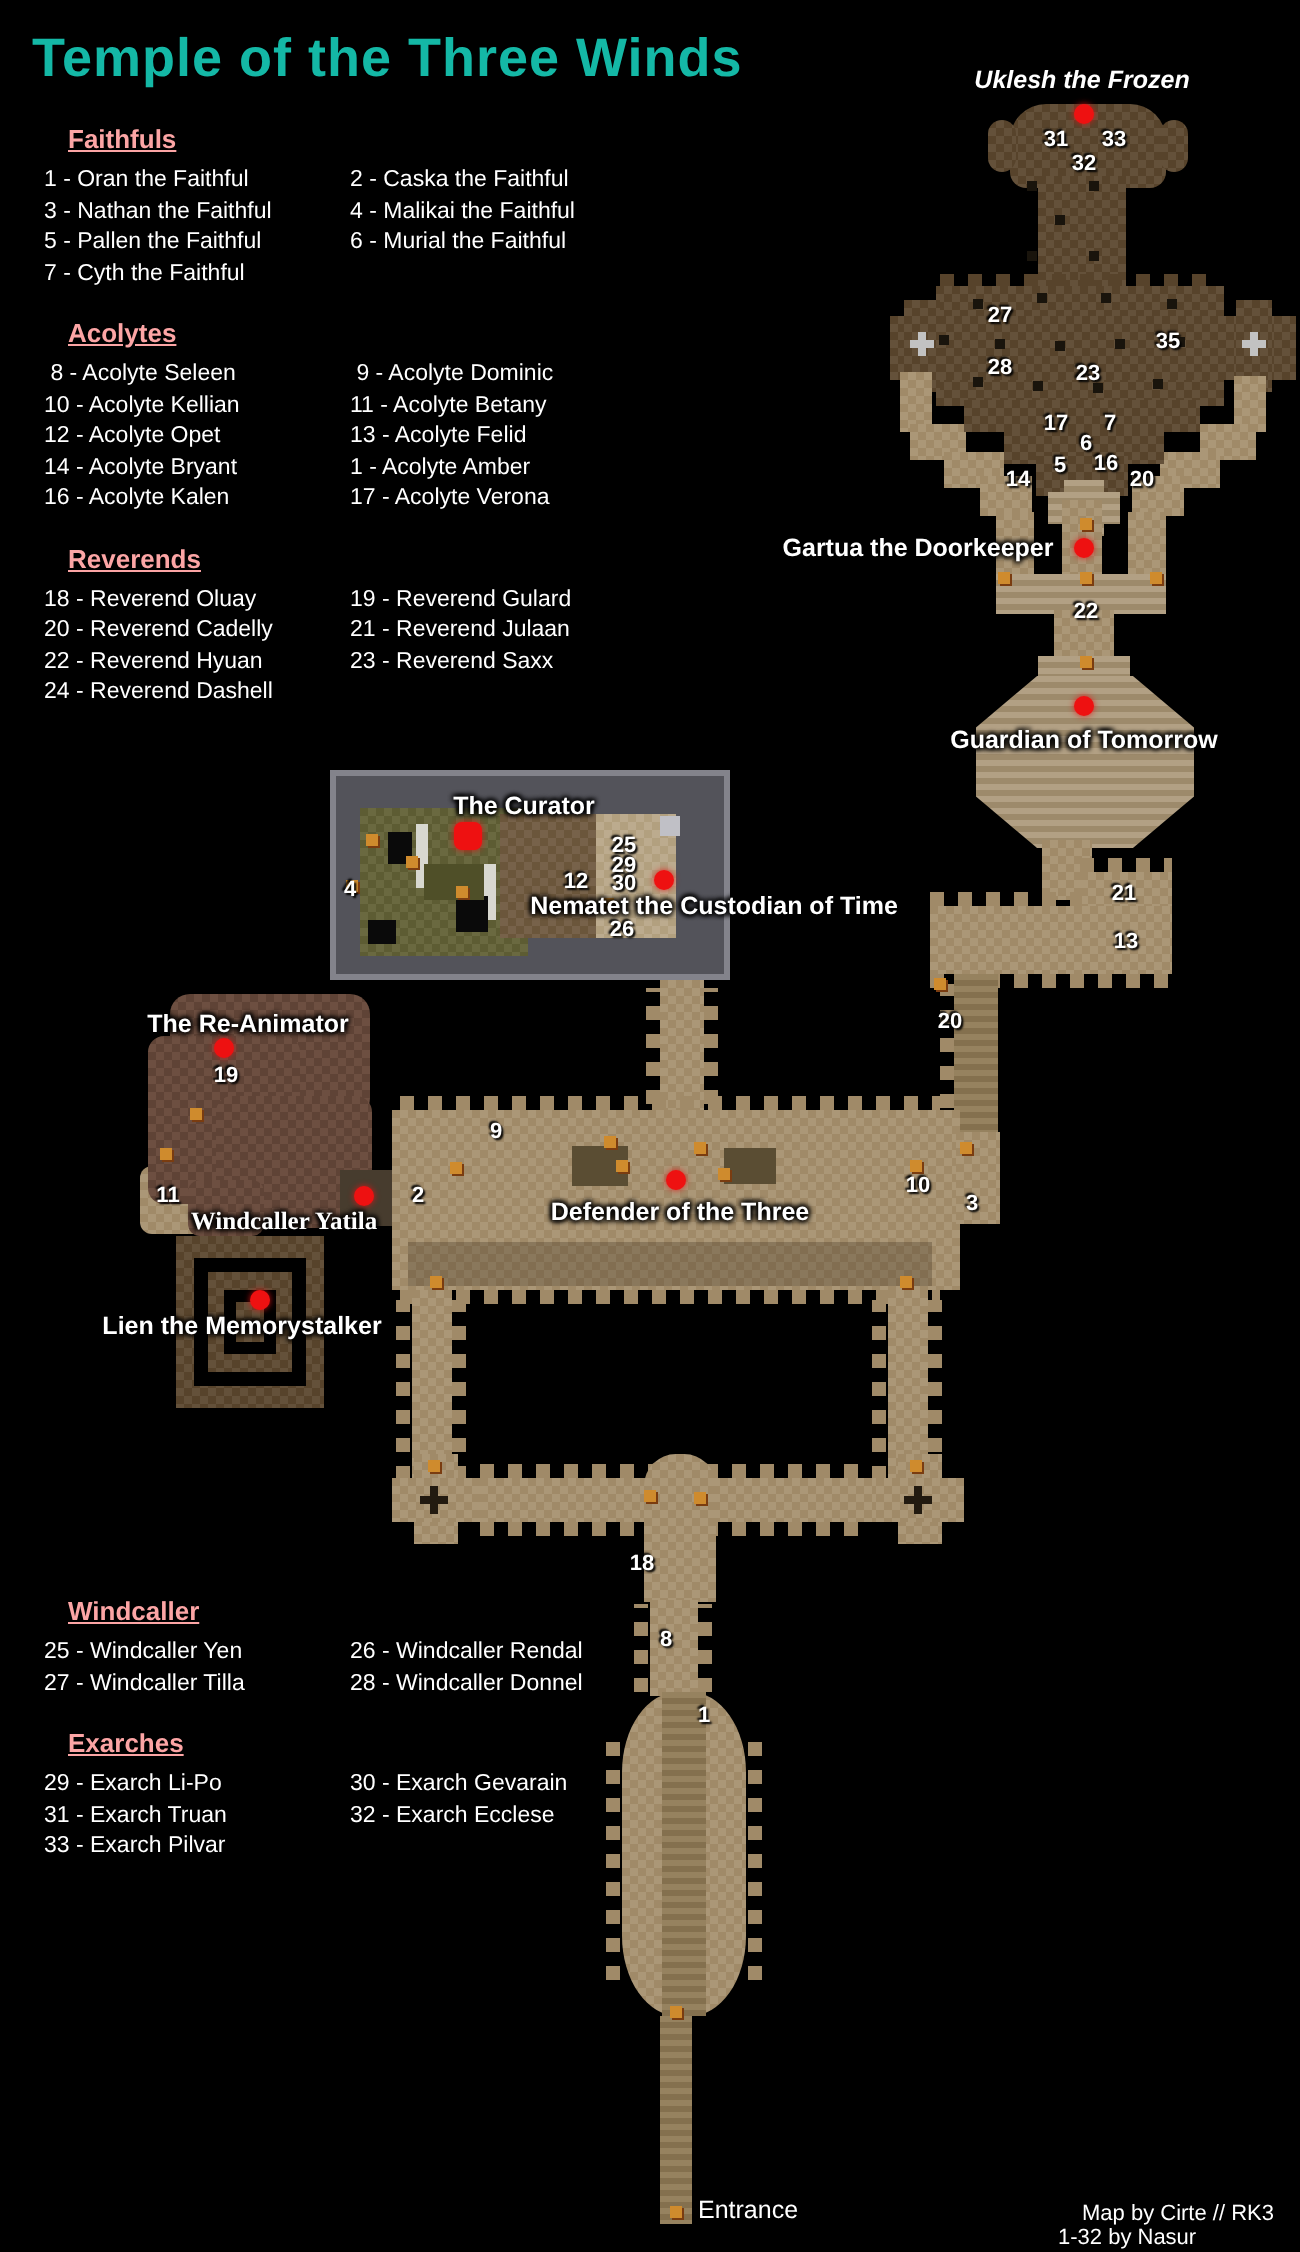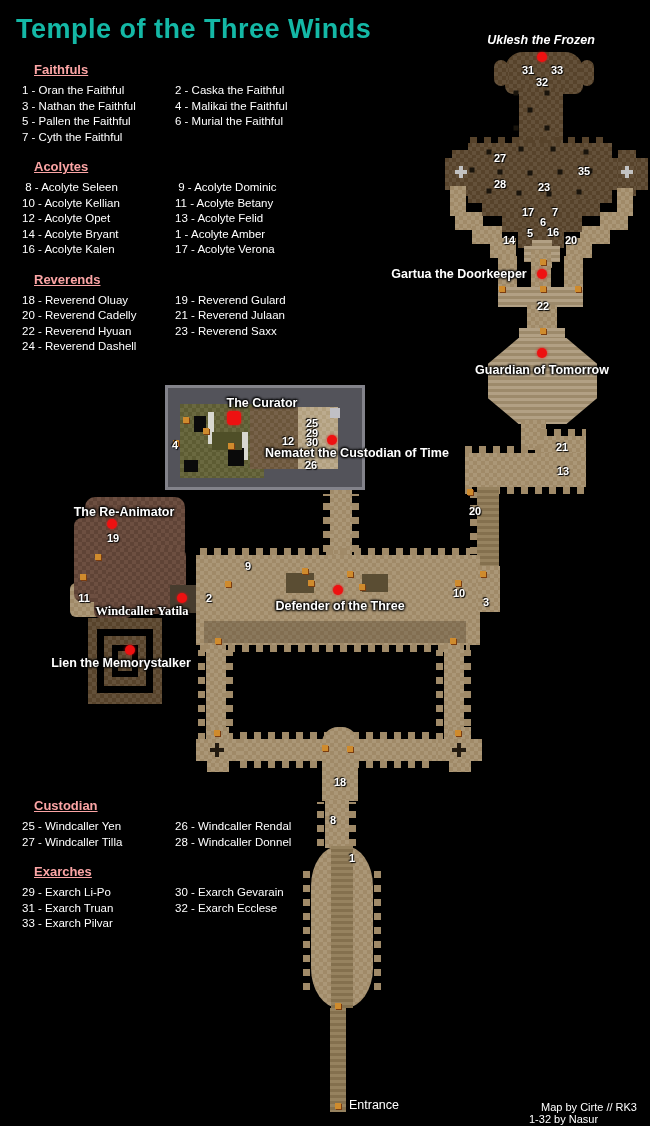--- a/index.html
+++ b/index.html
@@ -94,21 +94,21 @@
       <div class="lsec">
         <div class="lhead">Reverends</div>
         <div class="lrow"><span class="lcell">18 - Reverend Oluay</span><span class="lcell">19 - Reverend Gulard</span></div>
         <div class="lrow"><span class="lcell">20 - Reverend Cadelly</span><span class="lcell">21 - Reverend Julaan</span></div>
         <div class="lrow"><span class="lcell">22 - Reverend Hyuan</span><span class="lcell">23 - Reverend Saxx</span></div>
         <div class="lrow"><span class="lcell">24 - Reverend Dashell</span><span class="lcell"></span></div>
       </div>
     </div>
   <div id="legend-bottom" class="lgroup">
       <div class="lsec">
-        <div class="lhead">Custodian</div>
+        <div class="lhead">Windcaller</div>
         <div class="lrow"><span class="lcell">25 - Windcaller Yen</span><span class="lcell">26 - Windcaller Rendal</span></div>
         <div class="lrow"><span class="lcell">27 - Windcaller Tilla</span><span class="lcell">28 - Windcaller Donnel</span></div>
       </div>
       <div class="lsec">
         <div class="lhead">Exarches</div>
         <div class="lrow"><span class="lcell">29 - Exarch Li-Po</span><span class="lcell">30 - Exarch Gevarain</span></div>
         <div class="lrow"><span class="lcell">31 - Exarch Truan</span><span class="lcell">32 - Exarch Ecclese</span></div>
         <div class="lrow"><span class="lcell">33 - Exarch Pilvar</span><span class="lcell"></span></div>
       </div>
     </div>
@@ -289,21 +289,21 @@
       <div class="mapnum" style="left: 333px; top: 820px;">8</div>
       <div class="mapnum" style="left: 248px; top: 566px;">9</div>
       <div class="mapnum" style="left: 459px; top: 593px;">10</div>
       <div class="mapnum" style="left: 84px; top: 598px;">11</div>
       <div class="mapnum" style="left: 288px; top: 441px;">12</div>
       <div class="mapnum" style="left: 563px; top: 471px;">13</div>
       <div class="mapnum" style="left: 509px; top: 240px;">14</div>
       <div class="mapnum" style="left: 571px; top: 240px;">20</div>
       <div class="mapnum" style="left: 553px; top: 232px;">16</div>
       <div class="mapnum" style="left: 528px; top: 212px;">17</div>
-      <div class="mapnum" style="left: 340px; top: 782px;">18</div>
+      <div class="mapnum" style="left: 321px; top: 782px;">18</div>
       <div class="mapnum" style="left: 113px; top: 538px;">19</div>
       <div class="mapnum" style="left: 475px; top: 511px;">20</div>
       <div class="mapnum" style="left: 562px; top: 447px;">21</div>
       <div class="mapnum" style="left: 543px; top: 306px;">22</div>
       <div class="mapnum" style="left: 544px; top: 187px;">23</div>
       <div class="mapnum" style="left: 584px; top: 171px;">35</div>
       <div class="mapnum" style="left: 312px; top: 423px;">25</div>
       <div class="mapnum" style="left: 311px; top: 465px;">26</div>
       <div class="mapnum" style="left: 500px; top: 158px;">27</div>
       <div class="mapnum" style="left: 500px; top: 184px;">28</div>

